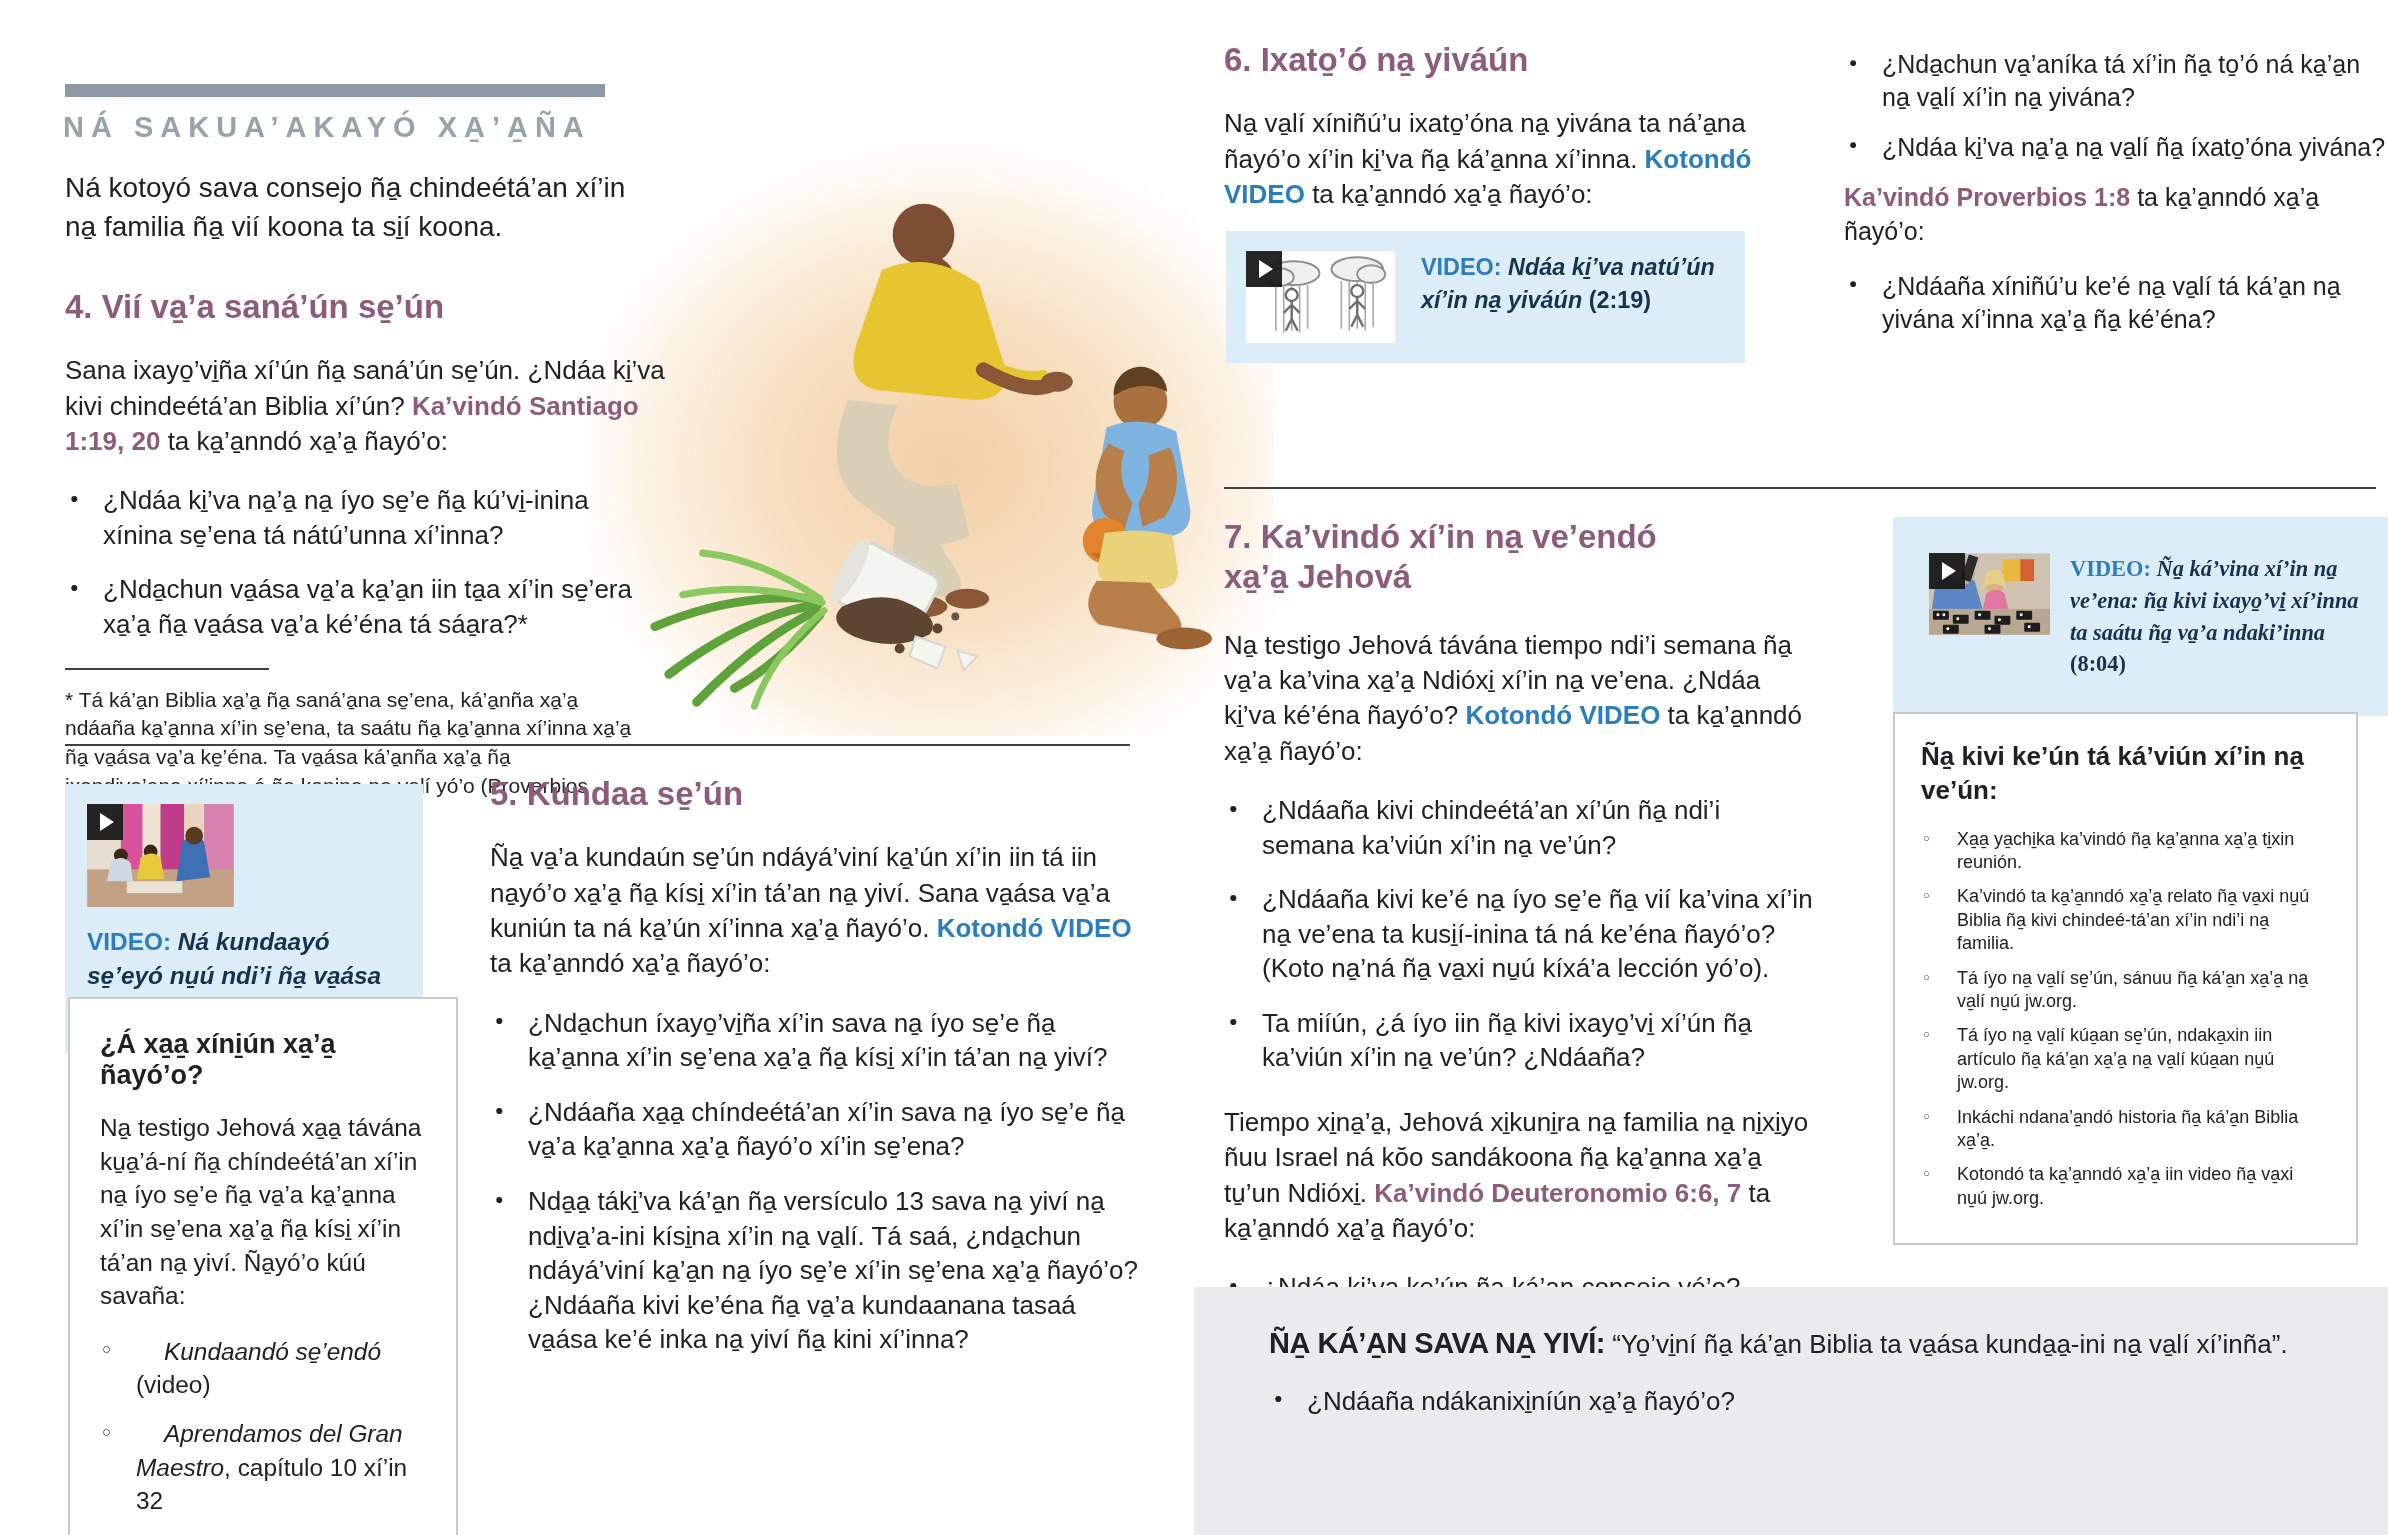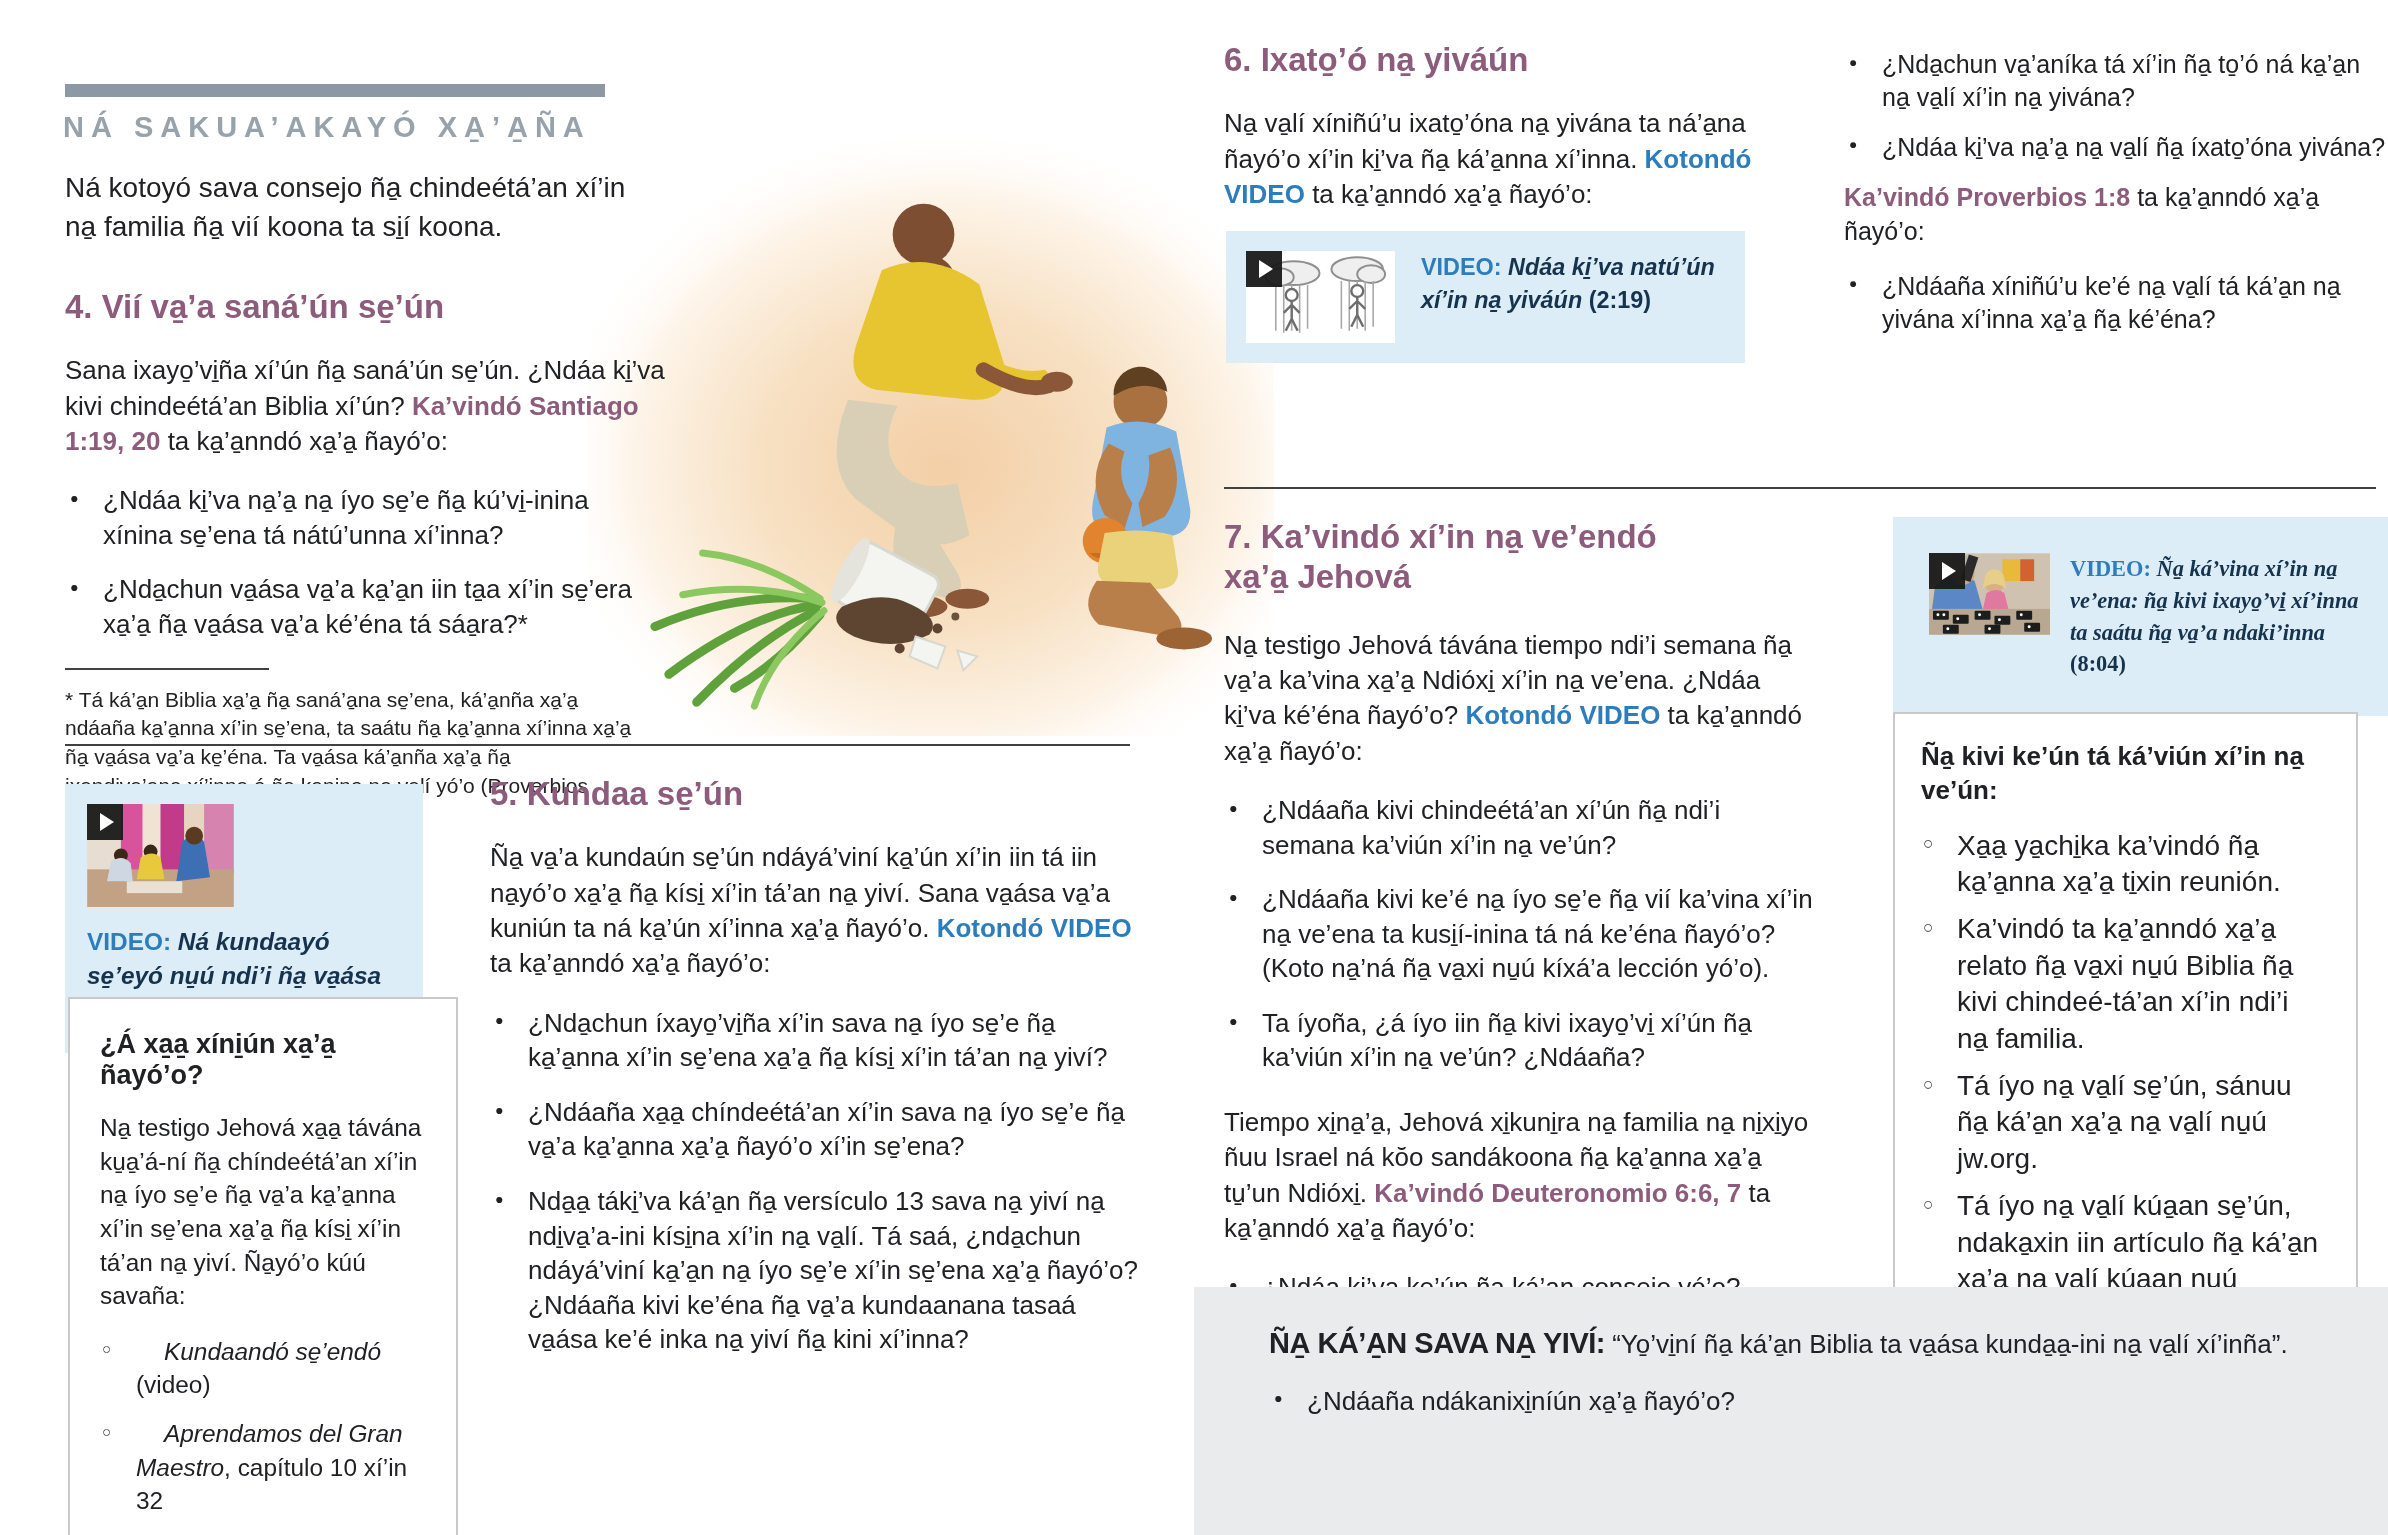--- a/index.html
+++ b/index.html
@@ -56,21 +56,21 @@
   .thumb3{width:121px;height:82px;}
 
   
   .gbox{border:2px solid var(--boxborder);box-sizing:border-box;background:#fff;}
   #box1{left:68px;top:997px;width:390px;padding:30px 28px 26px 30px;}
   #box1 .gbox-title{font-size:27px;font-weight:bold;margin:0 0 20px 0;}
   #box1 .gbox-body{font-size:24.4px;line-height:1.38;margin:0 0 22px 0;}
   #box1 .obul{font-size:24.4px;line-height:1.36;margin-bottom:16px;}
   #box2{left:1893px;top:712px;width:465px;padding:26px 32px 22px 26px;}
   #box2 .gbox-title{font-size:26px;font-weight:bold;line-height:1.3;margin:0 0 20px 0;}
-  #box2 .obul{font-size:28px;line-height:1.3;margin-bottom:11px;}
+  #box2 .obul{font-size:18px;line-height:1.3;margin-bottom:11px;}
 
   
   #s5{left:490px;top:774px;width:665px;}
   #s5 .bul{width:612px;}
   #s6col1{left:1224px;top:40px;width:572px;}
   #s6col1 .para{width:557px;}
   #s6col2{left:1844px;top:48px;width:542px;}
   #s6col2 .bul{font-size:25px;margin-bottom:16px;}
   #s6col2 .para{font-size:25px;margin:12px 0 22px 0;}
   #s7{left:1224px;top:517px;width:589px;}
@@ -248,21 +248,21 @@
     <div class="bul">¿Ndáaña xíniñú’u ke’é na̱ va̱lí tá ká’a̱n na̱ yivána xí’inna xa̱’a̱ ña̱ ké’éna?</div>
   </div>
 
   <div class="abs rightrule"></div>
 
   <div class="abs" id="s7">
     <div class="sec-title" style="width:478px;">7. Ka’vindó xí’in na̱ ve’endó xa̱’a̱ Jehová</div>
     <div class="para"><span>Na̱ testigo Jehová távána tiempo ndi’i semana ña̱ va̱’a ka’vina xa̱’a̱ Ndióxi̱ xí’in na̱ ve’ena. ¿Ndáa ki̱’va ké’éna ñayó’o? </span><span class="seg-b">Kotondó VIDEO</span><span> ta ka̱’a̱nndó xa̱’a̱ ñayó’o:</span></div>
     <div class="bul">¿Ndáaña kivi chindeétá’an xí’ún ña̱ ndi’i semana ka’viún xí’in na̱ ve’ún?</div>
     <div class="bul">¿Ndáaña kivi ke’é na̱ íyo se̱’e ña̱ vií ka’vina xí’in na̱ ve’ena ta kusi̱í-inina tá ná ke’éna ñayó’o? (Koto na̱’ná ña̱ va̱xi nu̱ú kíxá’a lección yó’o).</div>
-    <div class="bul">Ta íyoña, ¿á íyo iin ña̱ kivi ixayo̱’vi̱ xí’ún ña̱ ka’viún xí’in na̱ ve’ún? ¿Ndáaña?</div>
+    <div class="bul">Ta miíún, ¿á íyo iin ña̱ kivi ixayo̱’vi̱ xí’ún ña̱ ka’viún xí’in na̱ ve’ún? ¿Ndáaña?</div>
     <div class="para" style="margin-top:30px;"><span>Tiempo xi̱na̱’a̱, Jehová xi̱kuni̱ra na̱ familia na̱ ni̱xi̱yo ñuu Israel ná kŏo sandákoona ña̱ ka̱’a̱nna xa̱’a̱ tu̱’un Ndióxi̱. </span><span class="seg-p">Ka’vindó Deuteronomio 6:6, 7</span><span> ta ka̱’a̱nndó xa̱’a̱ ñayó’o:</span></div>
     <div class="bul">¿Ndáa ki̱’va ke’ún ña̱ ká’a̱n consejo yó’o?</div>
   </div>
 
   <div class="abs videobox" id="videobox3">
     <div class="thumbwrap">
       <svg class="thumb3" width="121" height="82" viewBox="0 0 122 82">
         <rect width="122" height="82" fill="#cfc2b1"></rect>
         <rect x="74" y="6" width="18" height="22" fill="#e8b93a"></rect>
         <rect x="92" y="6" width="14" height="22" fill="#d2622f"></rect>

